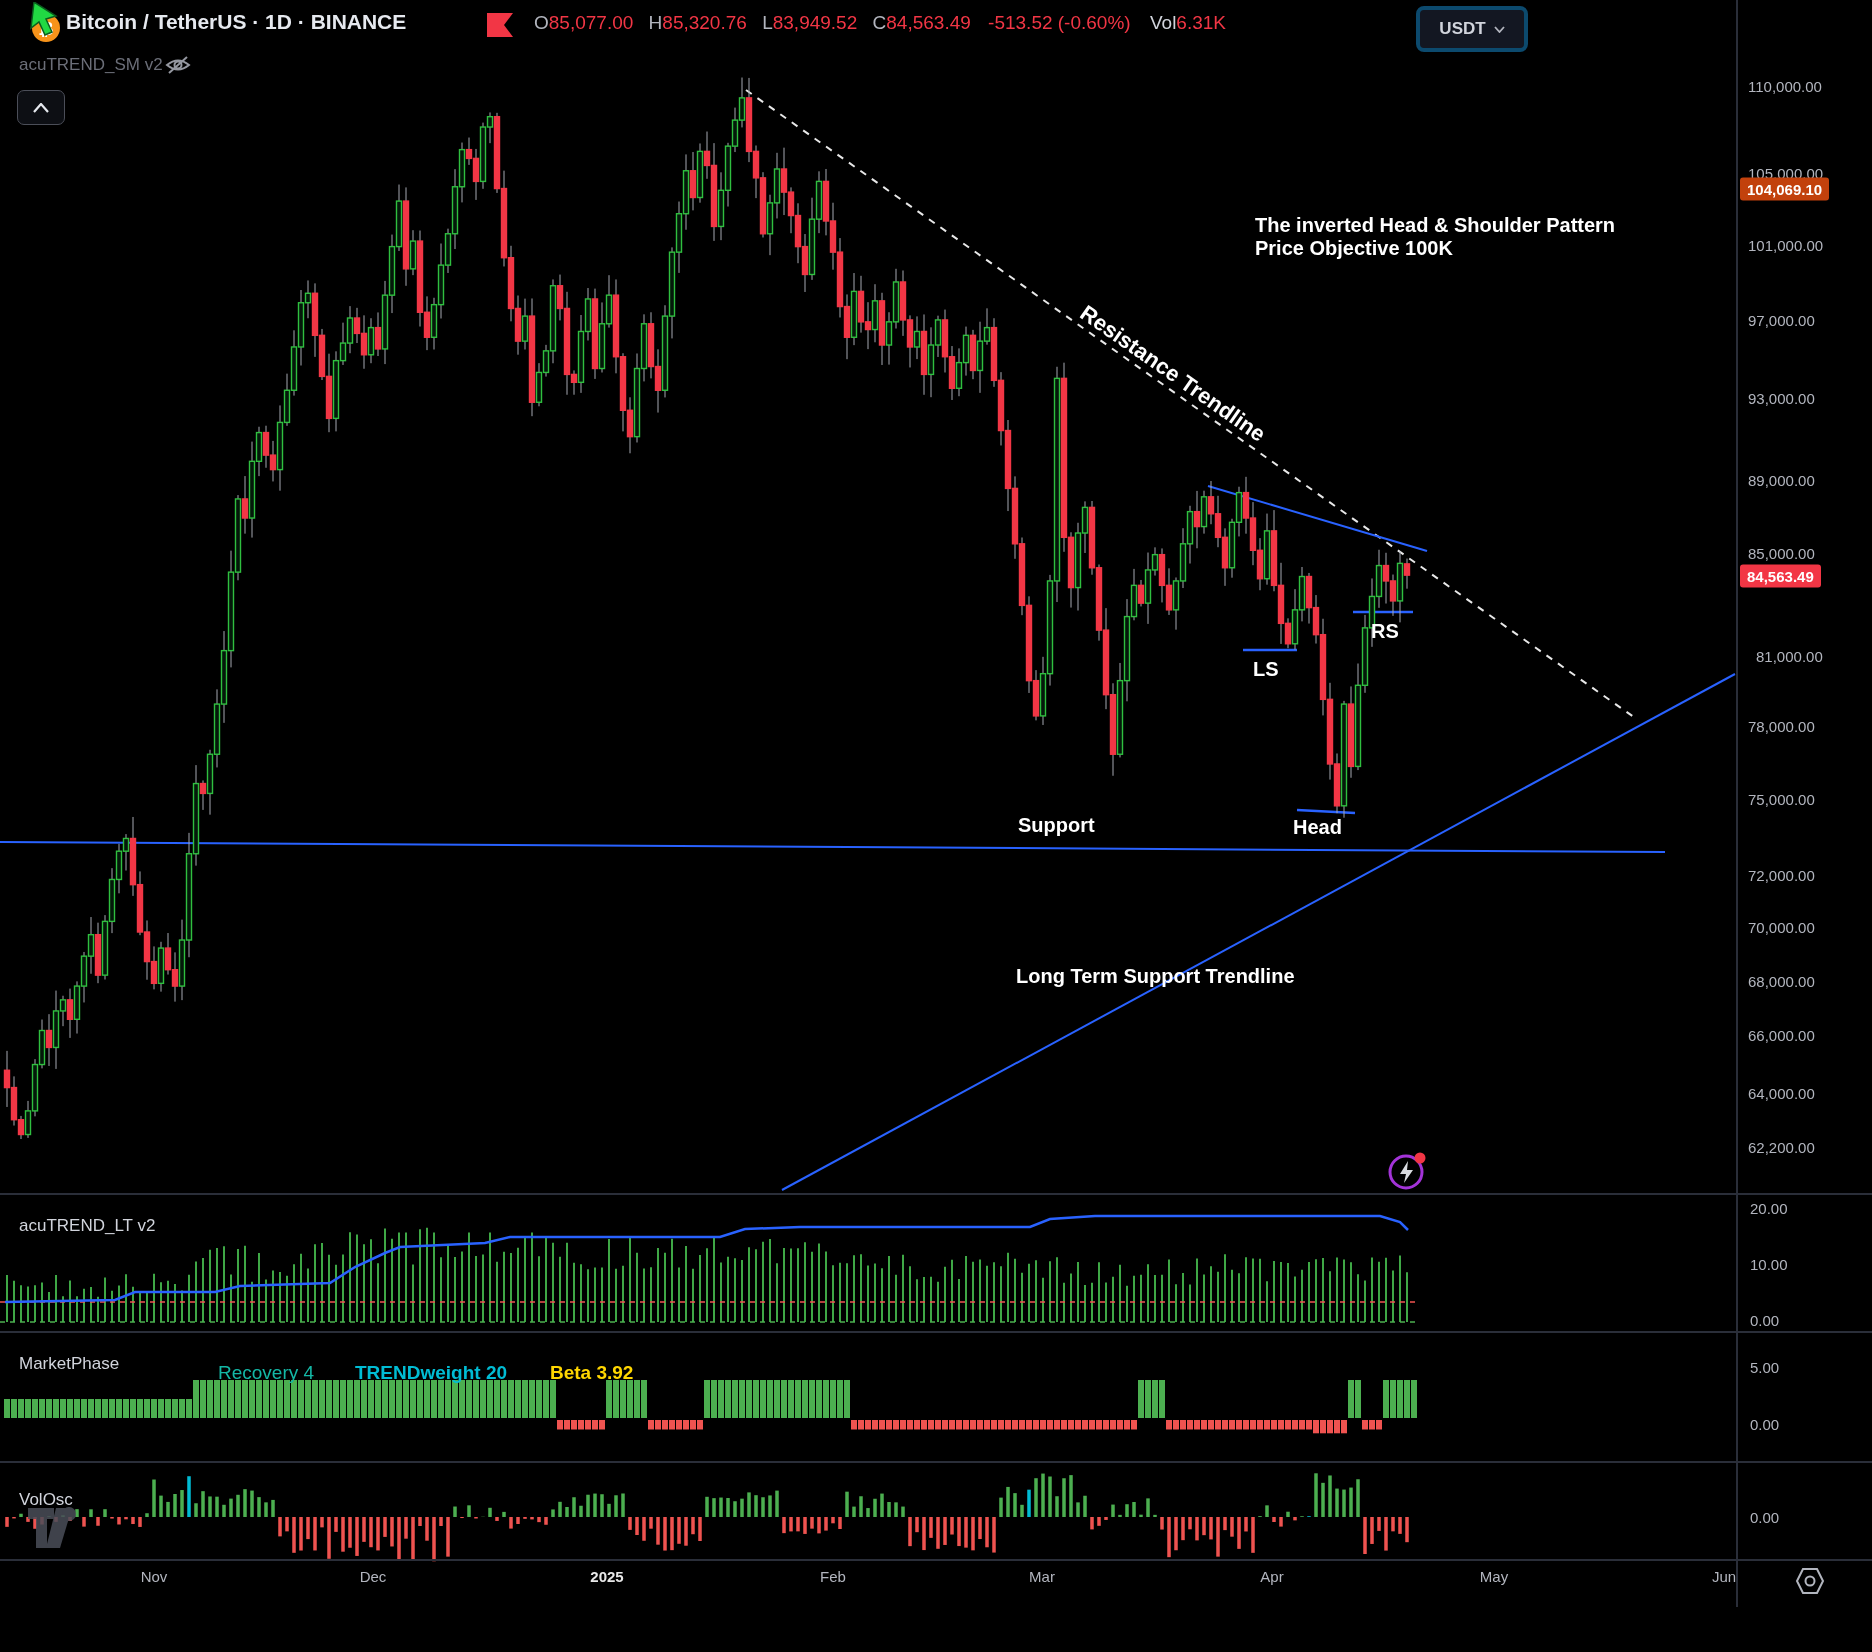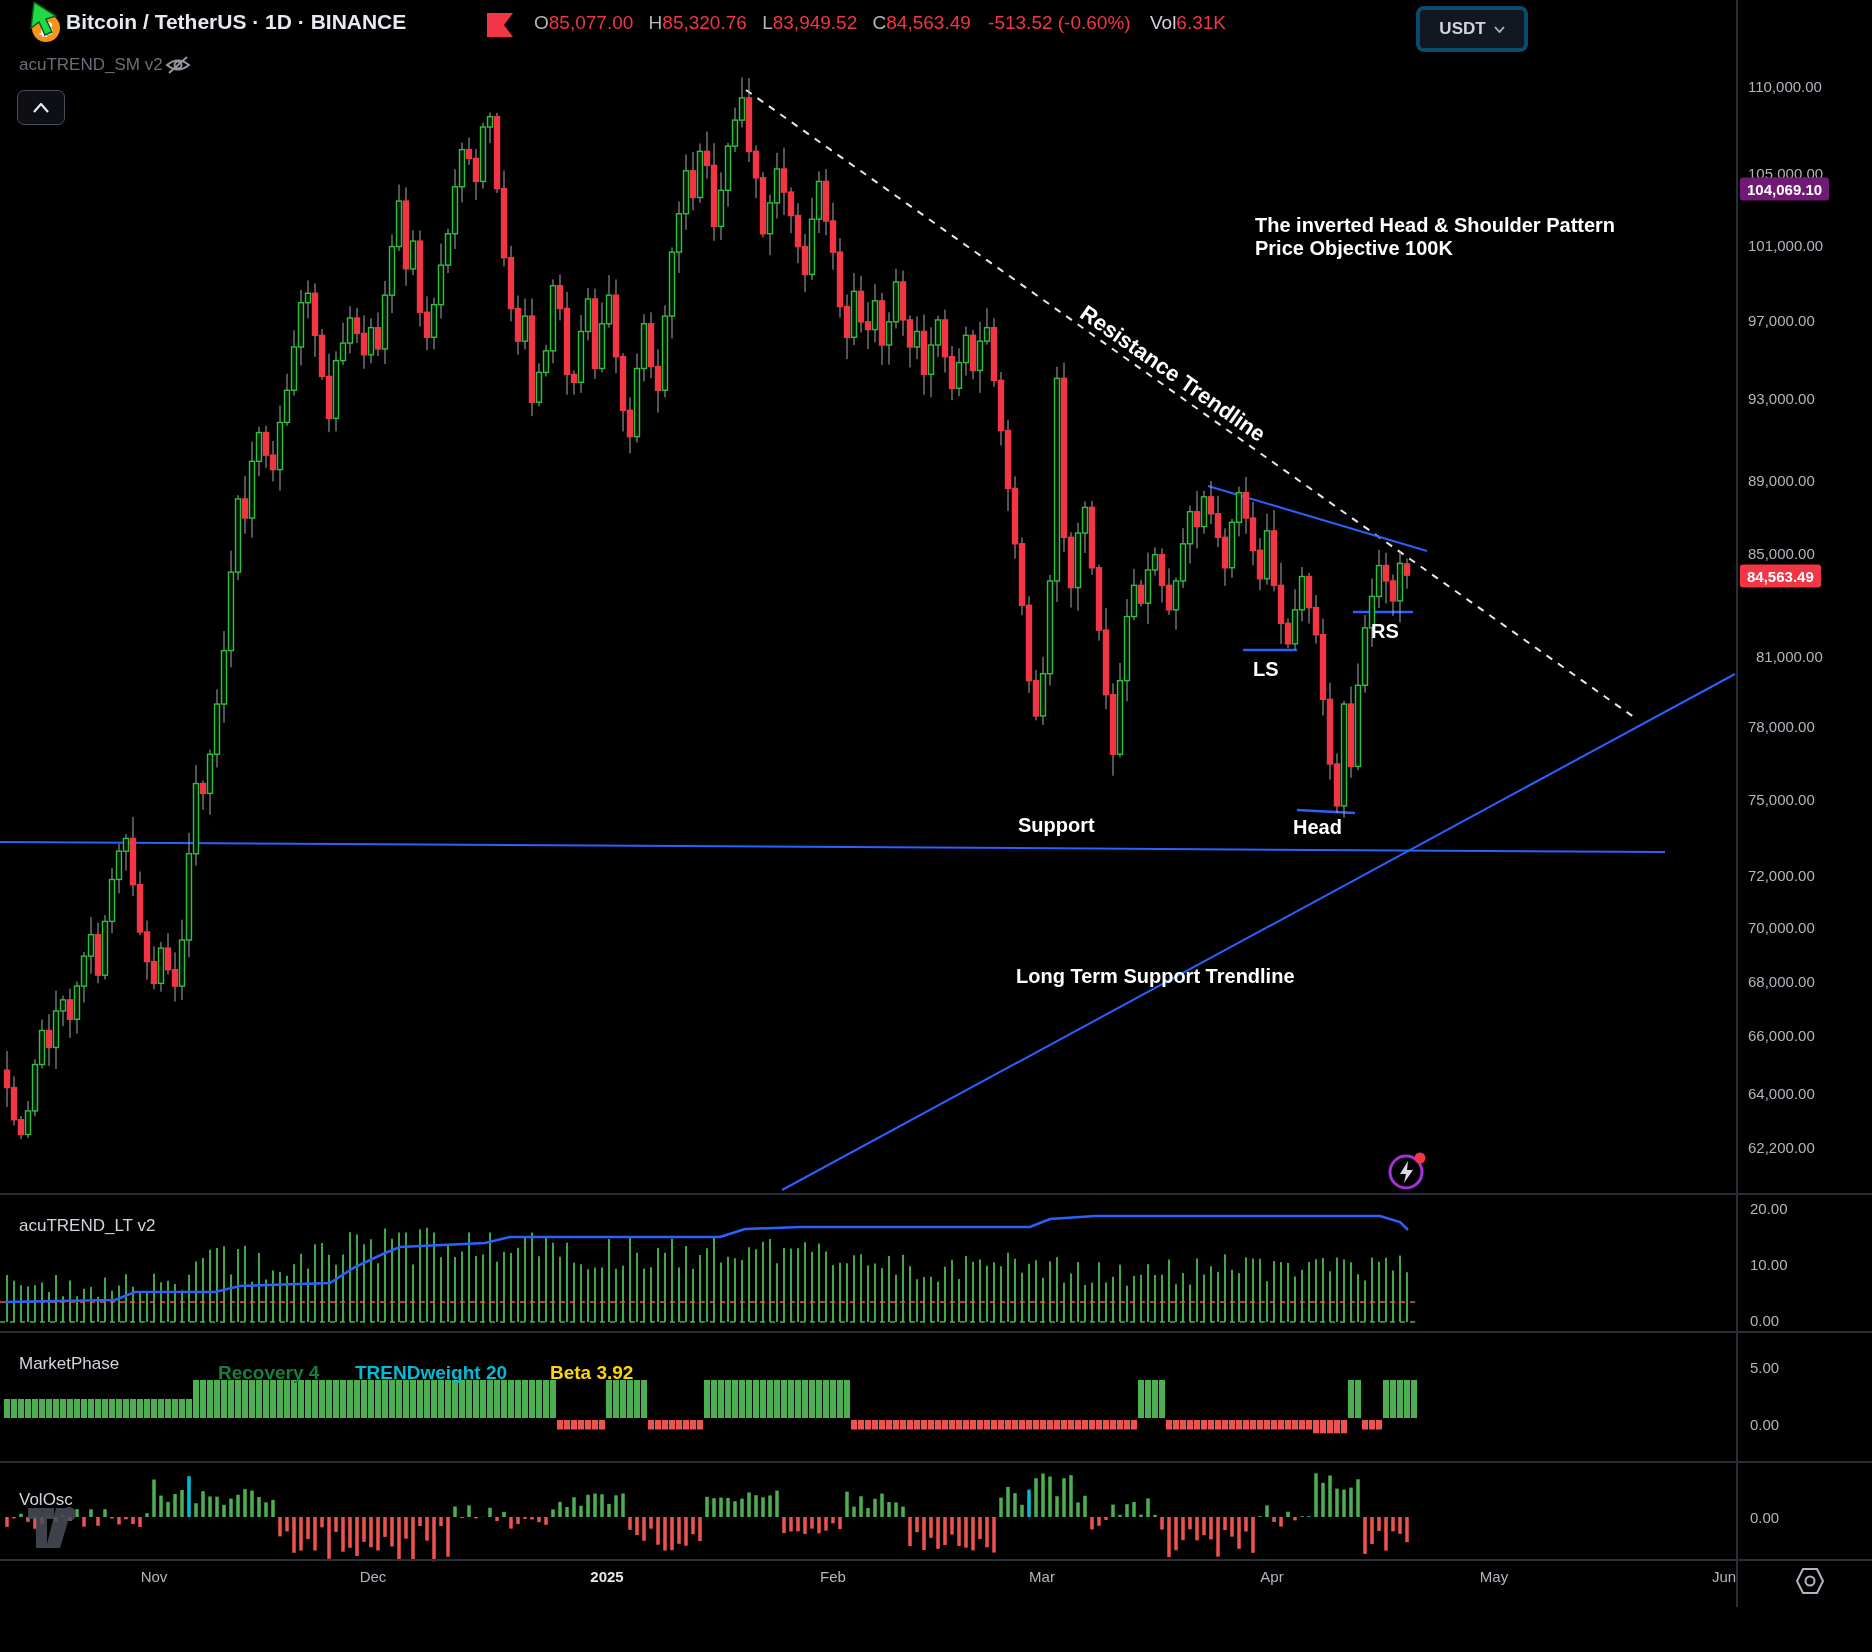--- a/index.html
+++ b/index.html
@@ -1111,21 +1111,21 @@
 </div>
 <div class="ovl anno" style="left:1090px;top:300px;transform:rotate(35deg);transform-origin:0 0;font-size:22px">Resistance Trendline</div>
 <div class="ovl anno" style="left:1018px;top:814px">Support</div>
 <div class="ovl anno" style="left:1293px;top:816px">Head</div>
 <div class="ovl anno" style="left:1253px;top:658px">LS</div>
 <div class="ovl anno" style="left:1371px;top:620px">RS</div>
 <div class="ovl anno" style="left:1016px;top:965px">Long Term Support Trendline</div>
 
 <div class="pane-title" style="left:19px;top:1216px">acuTREND_LT v2</div>
 <div class="pane-title" style="left:19px;top:1354px">MarketPhase</div>
-<div class="pane-title" style="left:218px;top:1362px;font-size:19px;font-weight:bold;color:#15803d">Recovery 4</div>
+<div class="pane-title" style="left:218px;top:1362px;font-size:19px;font-weight:normal;color:#14b8a6">Recovery 4</div>
 <div class="pane-title" style="left:355px;top:1362px;font-size:19px;font-weight:bold;color:#00bcd4">TRENDweight 20</div>
 <div class="pane-title" style="left:550px;top:1362px;font-size:19px;font-weight:bold;color:#ffd600">Beta 3.92</div>
 <div class="pane-title" style="left:19px;top:1490px">VolOsc</div>
 
 <svg class="abs" style="left:26px;top:1504px;z-index:2" width="72" height="54">
   <g fill="#4a4e59" opacity="0.85">
     <rect x="2" y="4" width="26" height="11"></rect>
         <rect x="10" y="4" width="11" height="40"></rect>
     <polygon points="30,4 46,4 34,44 20,44"></polygon>
         <circle cx="43" cy="10" r="7"></circle>
@@ -1153,21 +1153,21 @@
       <div class="pxlab" style="top: 553px;">85,000.00</div>
       <div class="pxlab" style="top: 656px; margin-left: 8px;">81,000.00</div>
       <div class="pxlab" style="top: 726px;">78,000.00</div>
       <div class="pxlab" style="top: 799px;">75,000.00</div>
       <div class="pxlab" style="top: 875px;">72,000.00</div>
       <div class="pxlab" style="top: 927px;">70,000.00</div>
       <div class="pxlab" style="top: 981px;">68,000.00</div>
       <div class="pxlab" style="top: 1035px;">66,000.00</div>
       <div class="pxlab" style="top: 1093px;">64,000.00</div>
       <div class="pxlab" style="top: 1147px;">62,200.00</div>
-      <div class="pxlab tag" style="top: 189px; background: #701a75;">104,069.10</div>
+      <div class="pxlab tag" style="top: 189px; background: #c2410c;">104,069.10</div>
       <div class="pxlab tag" style="top: 576px; background: rgb(242, 54, 69);">84,563.49</div>
     </div>
 <div id="pane-scales">
       <div class="panelab" style="top: 1208px;">20.00</div>
       <div class="panelab" style="top: 1264px;">10.00</div>
       <div class="panelab" style="top: 1320px;">0.00</div>
       <div class="panelab" style="top: 1367px;">5.00</div>
       <div class="panelab" style="top: 1424px;">0.00</div>
       <div class="panelab" style="top: 1517px;">0.00</div>
     </div>

